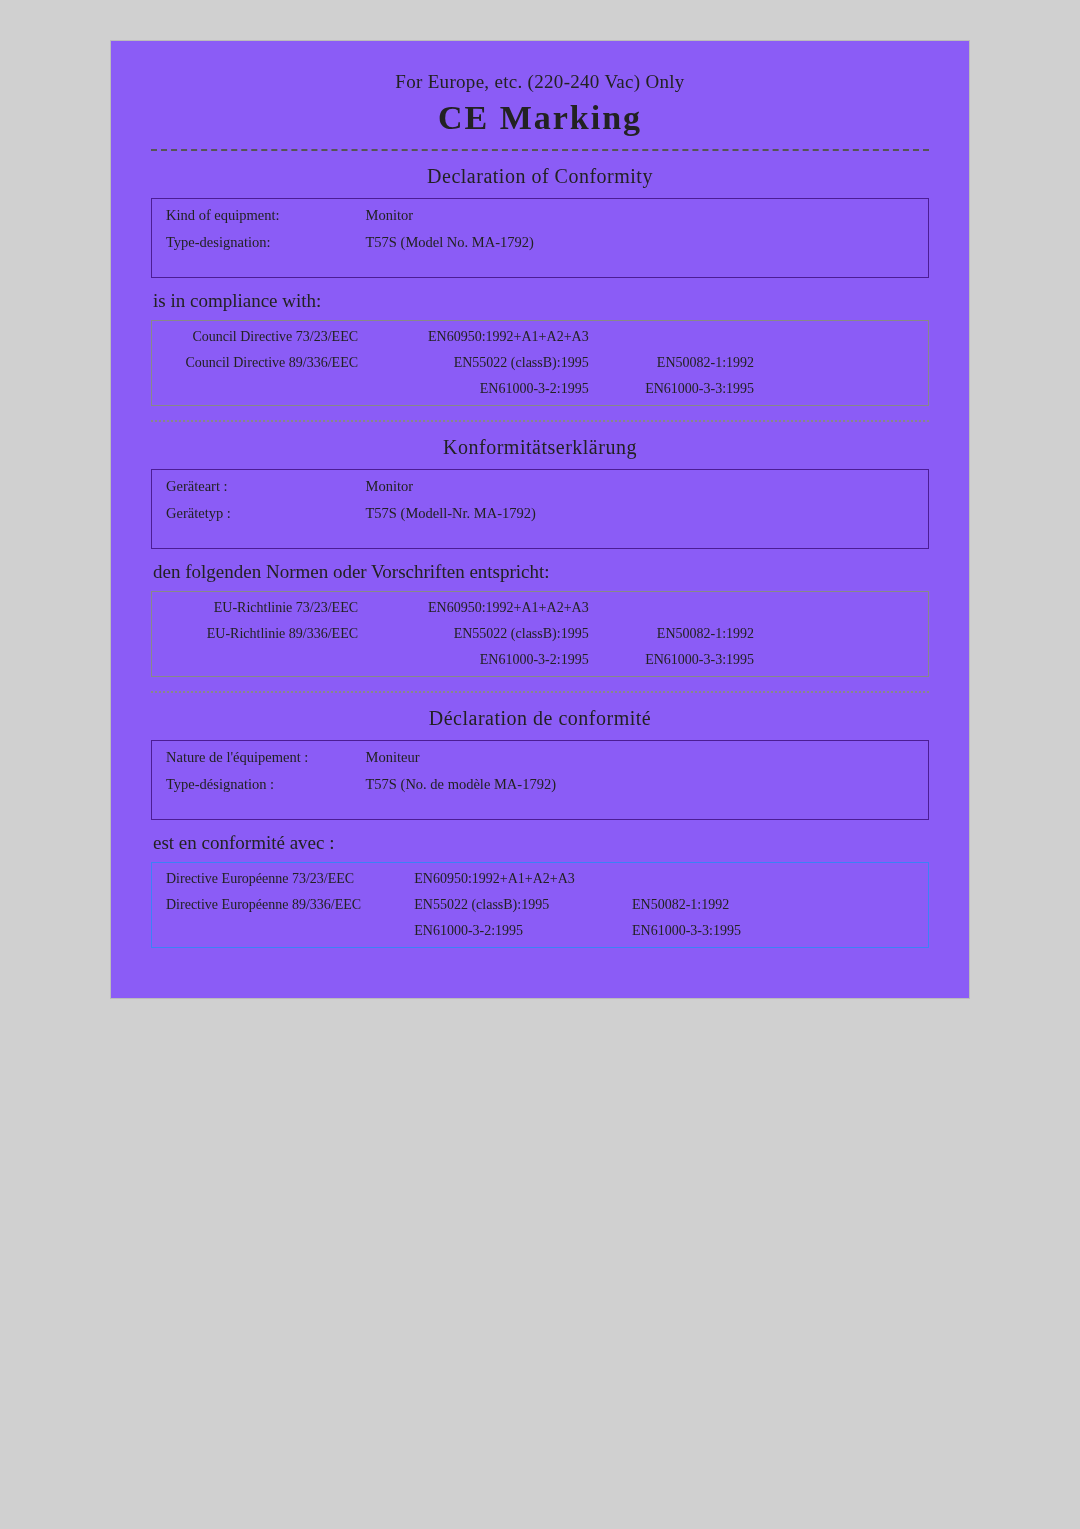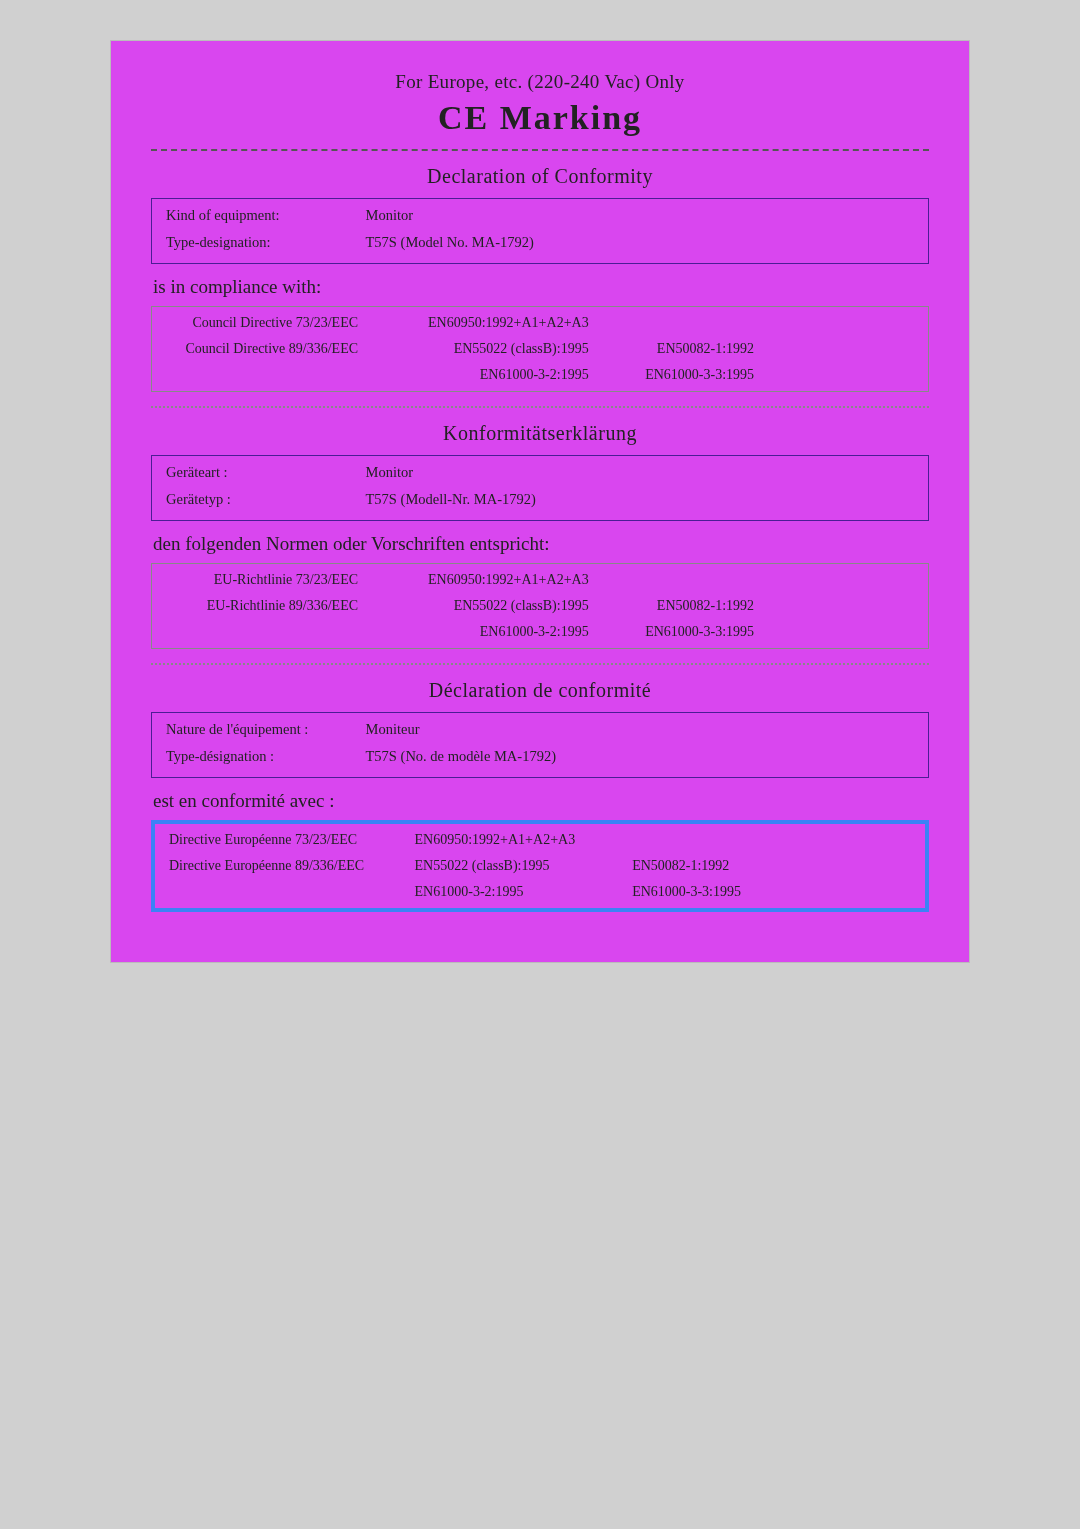--- a/index.html
+++ b/index.html
@@ -13,21 +13,21 @@
       display: flex;
       justify-content: center;
       align-items: flex-start;
       min-height: 1529px;
       padding: 40px 20px;
       font-family: 'Times New Roman', Times, serif;
       color: #222;
     }
 
     .page-container {
-      background: #d946ef;
+      background: #8b5cf6;
       width: 860px;
       padding: 30px 40px 40px 40px;
       border: 1px solid #bbb;
     }
 
     .top-section {
       text-align: center;
       padding-bottom: 12px;
       border-bottom: 2px dashed #555;
       margin-bottom: 14px;
@@ -66,21 +66,21 @@
       padding: 5px 14px;
       font-size: 14.5px;
       vertical-align: top;
     }
 
     .info-table tr:first-child td {
       padding-top: 8px;
     }
 
     .info-table tr:last-child td {
-      padding-bottom: 12px;
+      padding-bottom: 26px;
     }
 
     .label-col {
       width: 200px;
       white-space: nowrap;
     }
 
     .compliance-text {
       font-size: 19px;
       margin-bottom: 8px;
@@ -113,21 +113,21 @@
       border: none;
       border-top: 2px dotted #888;
       margin: 14px 0;
     }
 
     .section-block {
       margin-bottom: 6px;
     }
 
     .french-directives-table {
-      border: 4px solid #3b82f6;
+      border: 1px solid #3b82f6;
       width: 100%;
       margin-bottom: 10px;
       border-collapse: collapse;
     }
 
     .french-directives-table td {
       padding: 5px 14px;
       font-size: 14px;
       vertical-align: top;
     }

